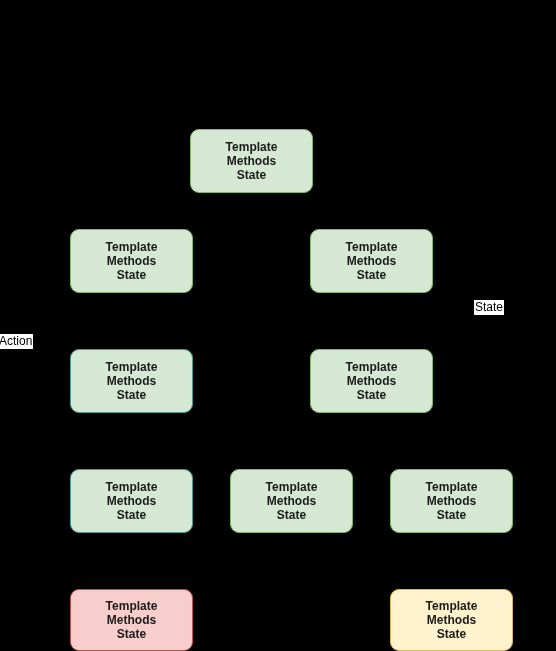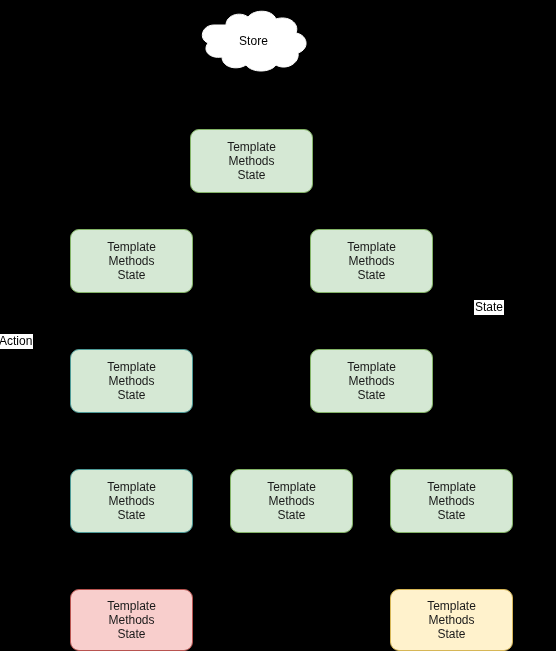--- a/index.html
+++ b/index.html
@@ -52,20 +52,21 @@
     border-width: 1.6px;
     display: flex;
     flex-direction: column;
     align-items: center;
     justify-content: center;
     font-size: 12px;
     line-height: 14.2px;
     color: #1a1a1a;
     text-align: center;
     box-shadow: 2px 2px 2px rgba(0,0,0,0.45);
+    font-weight: bold;
   }
   .node .ln {
     display: block;
     white-space: nowrap;
   }
   
   .edge-label {
     position: absolute;
     background: #ffffff;
     color: #000000;
@@ -73,35 +74,20 @@
     line-height: 15px;
     padding: 0 1px;
     white-space: nowrap;
   }
 </style>
 </head>
 <body>
 
 <div id="canvas">
 
-  <div class="cloud" id="store-cloud" style="left:196px; top:9px; width:115px; height:64px;">
-    <svg width="115" height="64" viewBox="0 0 115 64">
-      <path d="M30 16
-               C30 6, 44 2, 52 8
-               C58 0, 76 0, 80 10
-               C92 6, 104 14, 100 24
-               C112 26, 114 40, 102 44
-               C104 54, 90 62, 80 56
-               C74 64, 56 64, 50 56
-               C40 62, 26 58, 26 48
-               C14 50, 6 42, 12 34
-               C2 30, 6 16, 18 16 Z" fill="#ffffff" stroke="#ffffff" stroke-width="1"></path>
-    </svg>
-    <div class="cloud-label">Store</div>
-  </div>
 
   <div class="node" style="left:190px; top:129px; width:123px; height:64px; background:#d5e8d4; border-color:#82b366;">
     <span class="ln">Template</span>
     <span class="ln">Methods</span>
     <span class="ln">State</span>
   </div>
 
   <div class="node" style="left:70px; top:229px; width:123px; height:64px; background:#d5e8d4; border-color:#82b366;">
     <span class="ln">Template</span>
     <span class="ln">Methods</span>

